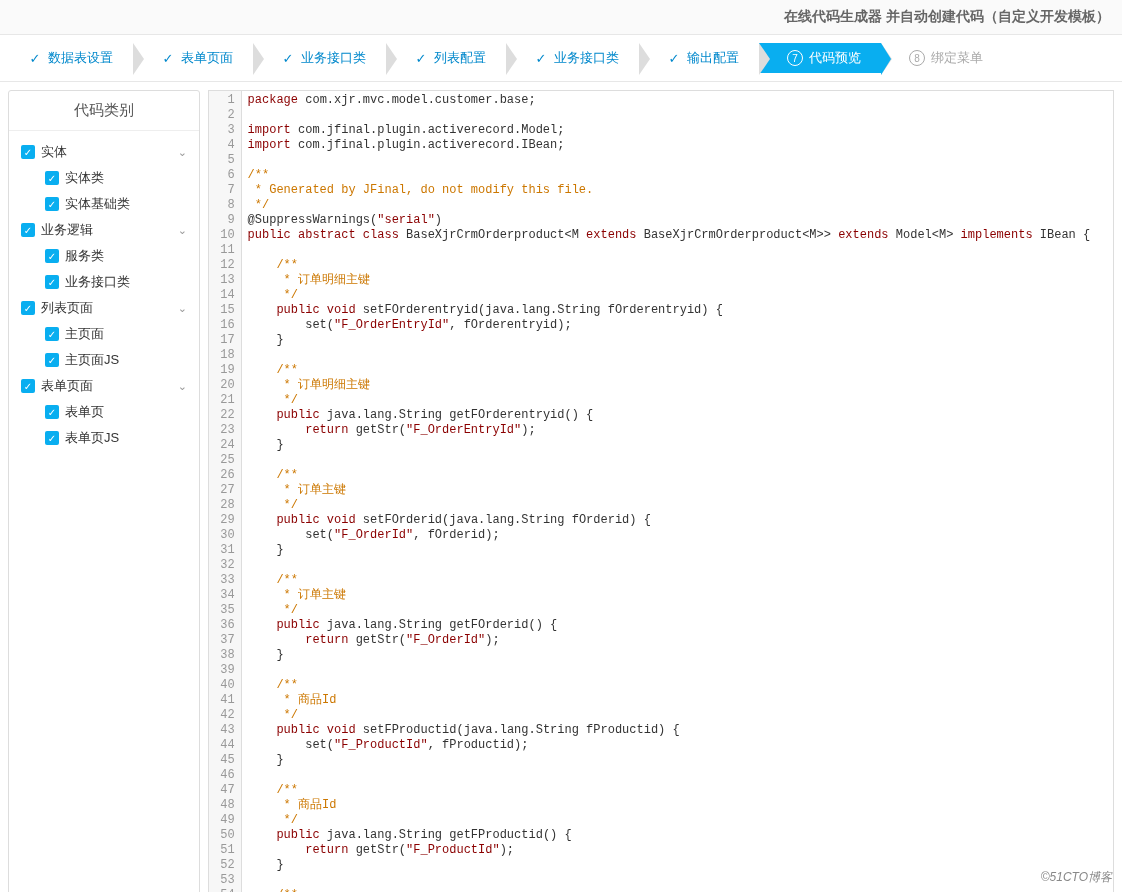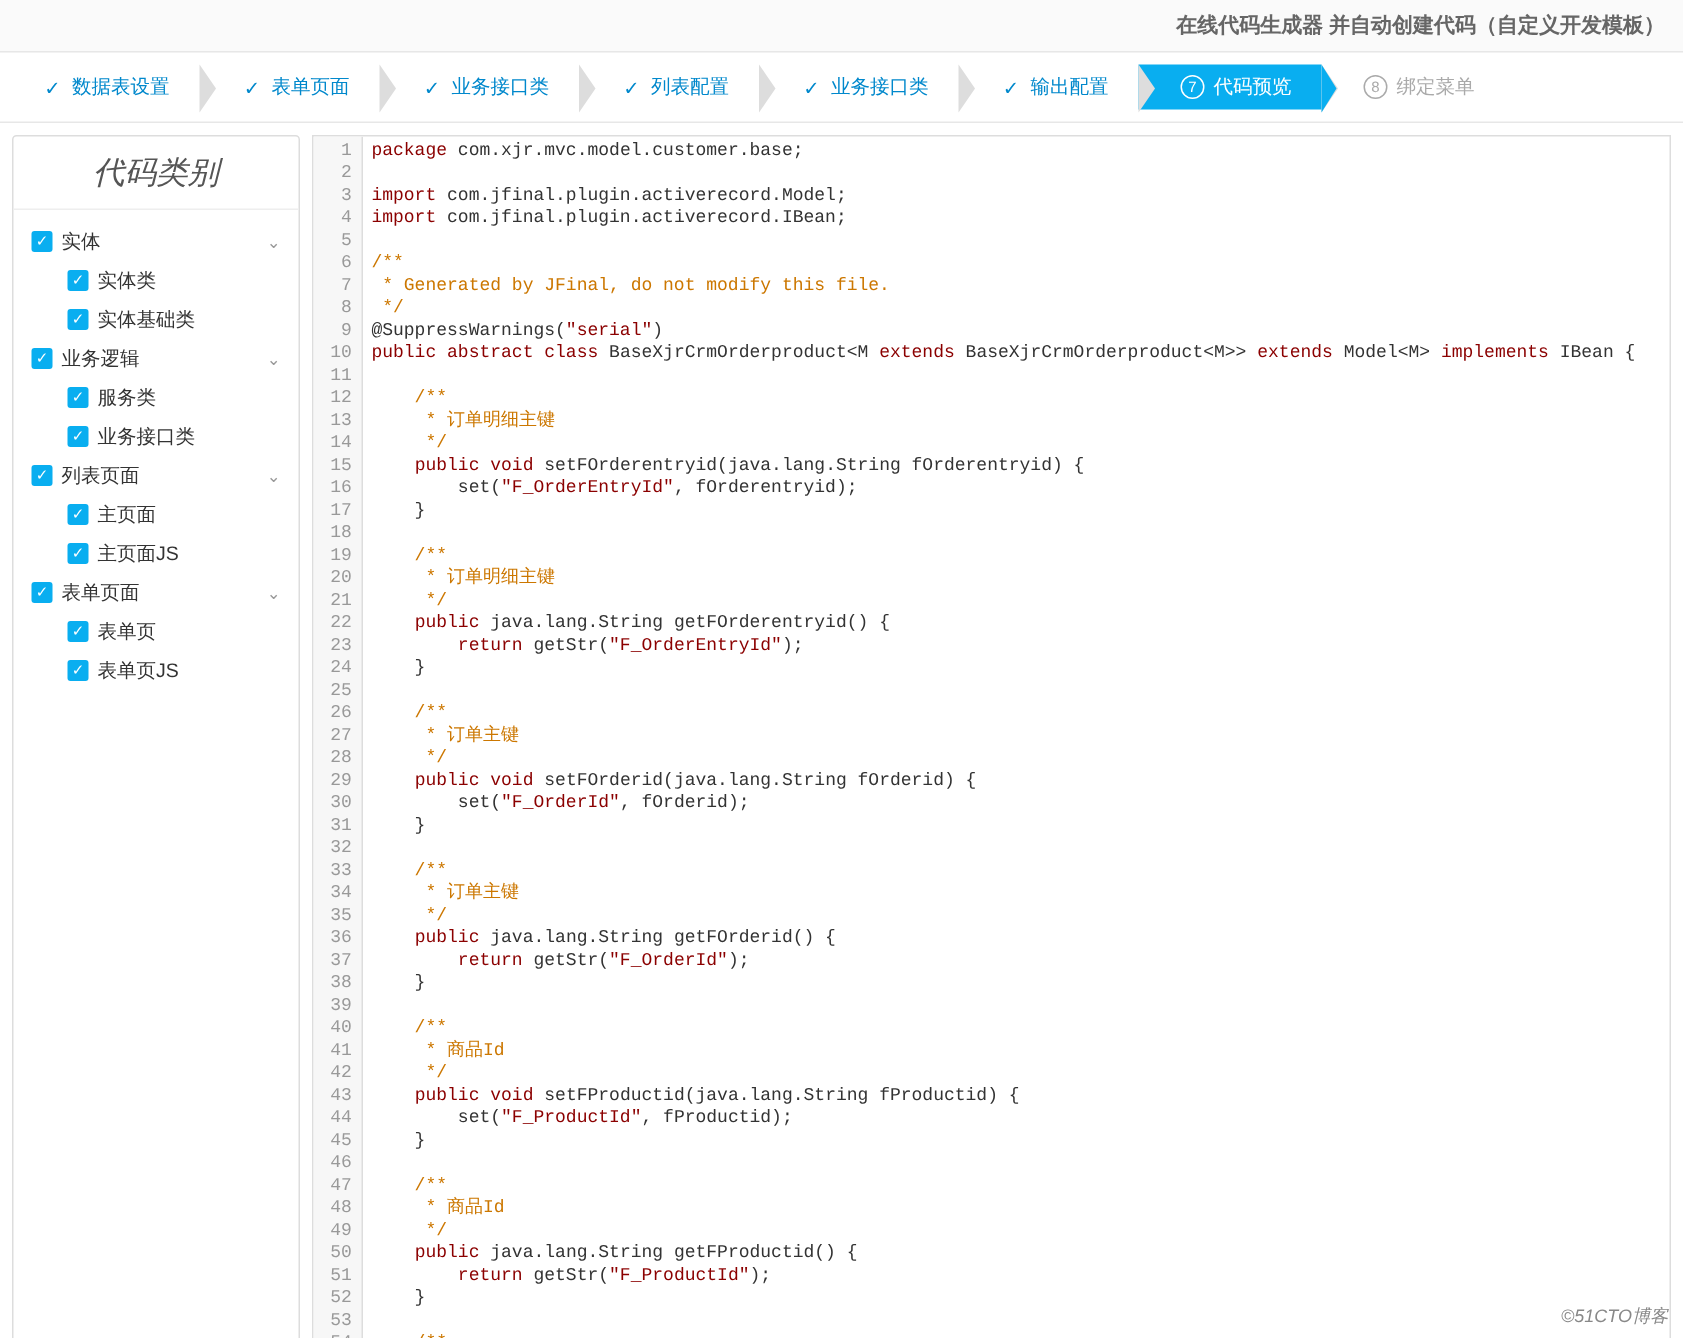--- a/index.html
+++ b/index.html
@@ -101,24 +101,23 @@
     
     .sidebar {
       width: 192px;
       border: 1px solid #ddd;
       border-radius: 3px;
     }
     
     .sidebar-title {
       text-align: center;
       padding: 10px;
-      font-size: 21px;
+      font-size: 15px;
       color: #555;
       border-bottom: 1px solid #eee;
-      font-style: italic;
     }
     
     .tree {
       padding: 8px 6px;
     }
     
     .tree-item {
       display: flex;
       align-items: center;
       padding: 4px 6px;

